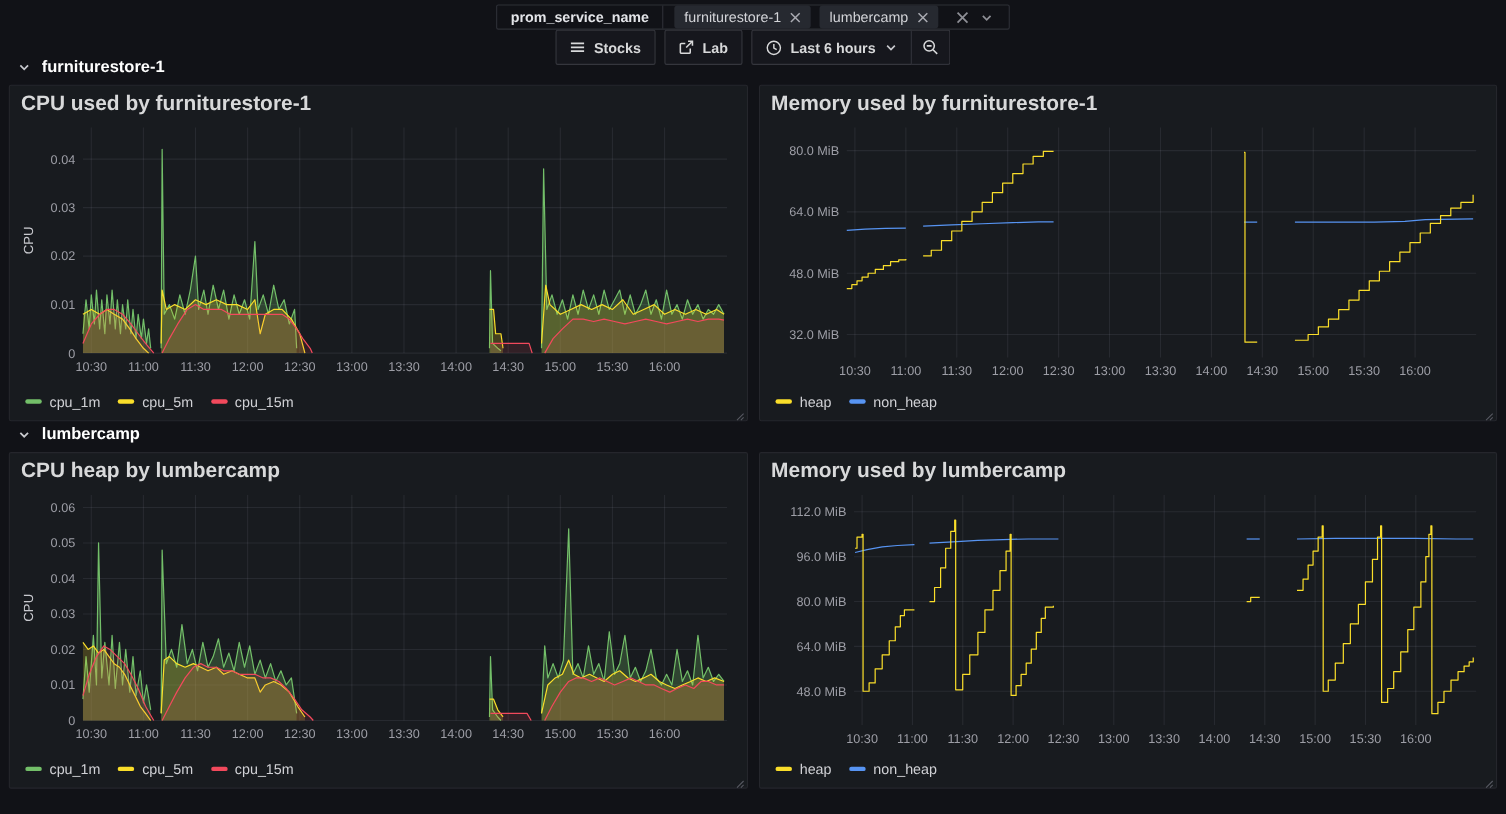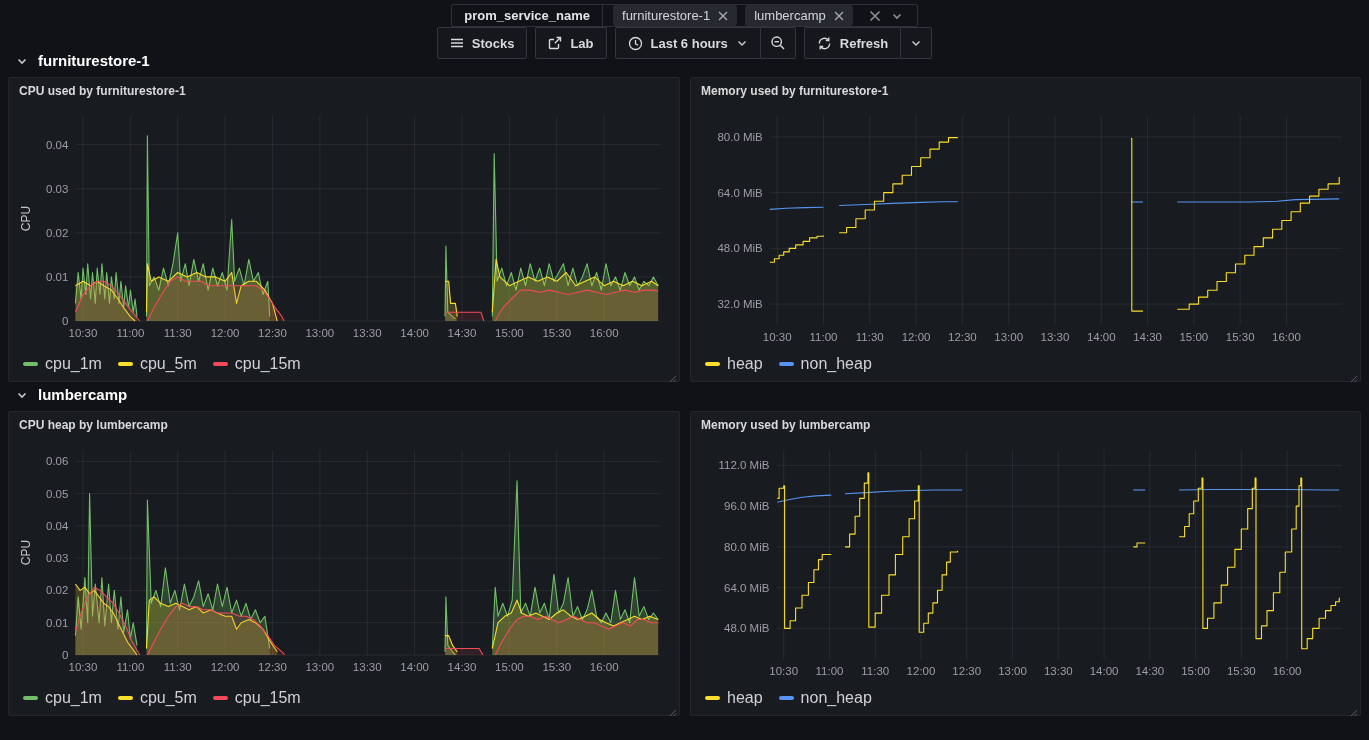--- a/index.html
+++ b/index.html
@@ -23,23 +23,23 @@
   .icon { display:inline-flex; align-items:center; justify-content:center; }
   .icon svg { display:block; }
 
   
   .section-header { display:flex; align-items:center; gap:10px; padding:12px 8px 8px 16px; cursor:pointer; }
   .section-title { font-size:15px; font-weight:700; color:#ffffff; }
   .sec-chev { color:#c7c8cd; }
 
   .row { display:grid; grid-template-columns:1fr 1fr; gap:10px; padding:0 8px; height:297px; }
   .panel { position:relative; display:flex; flex-direction:column; background:#181b1f; border:1px solid #25262c; border-radius:2px; padding:6px 10px 4px 10px; }
-  .panel-title { height:24px; font-size:12px; font-weight:600; color:#d8d9da; cursor:pointer; }
+  .panel-title { height:24px; font-size:19px; font-weight:600; color:#d8d9da; cursor:pointer; }
   .chart-mount { flex:1; min-height:0; cursor:crosshair; }
-  .panel-legend { height:26px; display:flex; align-items:center; gap:16px; padding-left:4px; font-size:16px; color:#d0d1d5; }
+  .panel-legend { height:26px; display:flex; align-items:center; gap:16px; padding-left:4px; font-size:13px; color:#d0d1d5; }
   .legend-item { display:flex; align-items:center; gap:7px; cursor:pointer; }
   .legend-dash { width:15px; height:4px; border-radius:2px; }
   .resize-handle { position:absolute; right:2px; bottom:2px; width:10px; height:10px; cursor:nwse-resize; }
 </style>
 </head>
 <body>
 
 <div class="toolbar">
   <div class="filter-group">
     <div class="filter-key">prom_service_name</div>
@@ -115,40 +115,20 @@
         <span class="icon">
           <svg width="16" height="16" viewBox="0 0 16 16" fill="none" stroke="#d8d9da" stroke-width="1.4">
             <circle cx="6.7" cy="6.7" r="4.7"></circle>
               <path d="M10.2 10.2L14 14"></path>
               <path d="M4.5 6.7h4.4"></path>
           </svg>
         </span>
       </button>
     </div>
 
-    <div class="btn-group">
-      <button class="tb-btn">
-        <span class="icon">
-          <svg width="15" height="15" viewBox="0 0 16 16" fill="none" stroke="#d8d9da" stroke-width="1.4">
-            <path d="M2.5 8a5.5 5.5 0 0 1 9.5-3.8"></path>
-              <path d="M12.6 1.6v3.2H9.4"></path>
-            <path d="M13.5 8a5.5 5.5 0 0 1-9.5 3.8"></path>
-              <path d="M3.4 14.4v-3.2h3.2"></path>
-          </svg>
-        </span>
-        <span>Refresh</span>
-      </button>
-      <button class="tb-btn icon-only">
-        <span class="icon">
-          <svg width="12" height="12" viewBox="0 0 12 12">
-              <path d="M2.5 4.5l3.5 3.5 3.5-3.5" stroke="#c7c8cd" stroke-width="1.5" fill="none"></path>
-            </svg>
-        </span>
-      </button>
-    </div>
   </div>
 </div>
 
 <div class="section-header">
   <span class="sec-chev icon">
     <svg width="12" height="12" viewBox="0 0 12 12">
         <path d="M2.5 4.5l3.5 3.5 3.5-3.5" stroke="#c7c8cd" stroke-width="1.6" fill="none"></path>
       </svg>
   </span>
   <span class="section-title">furniturestore-1</span>

